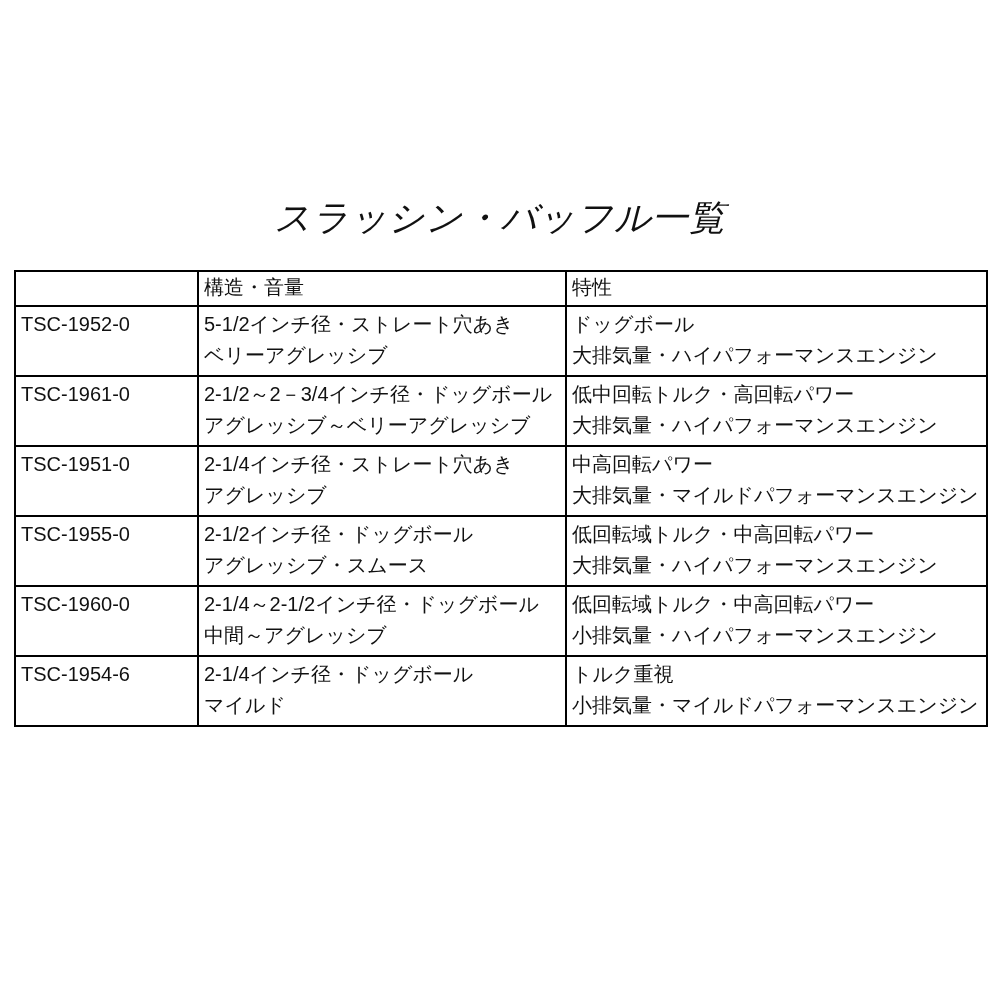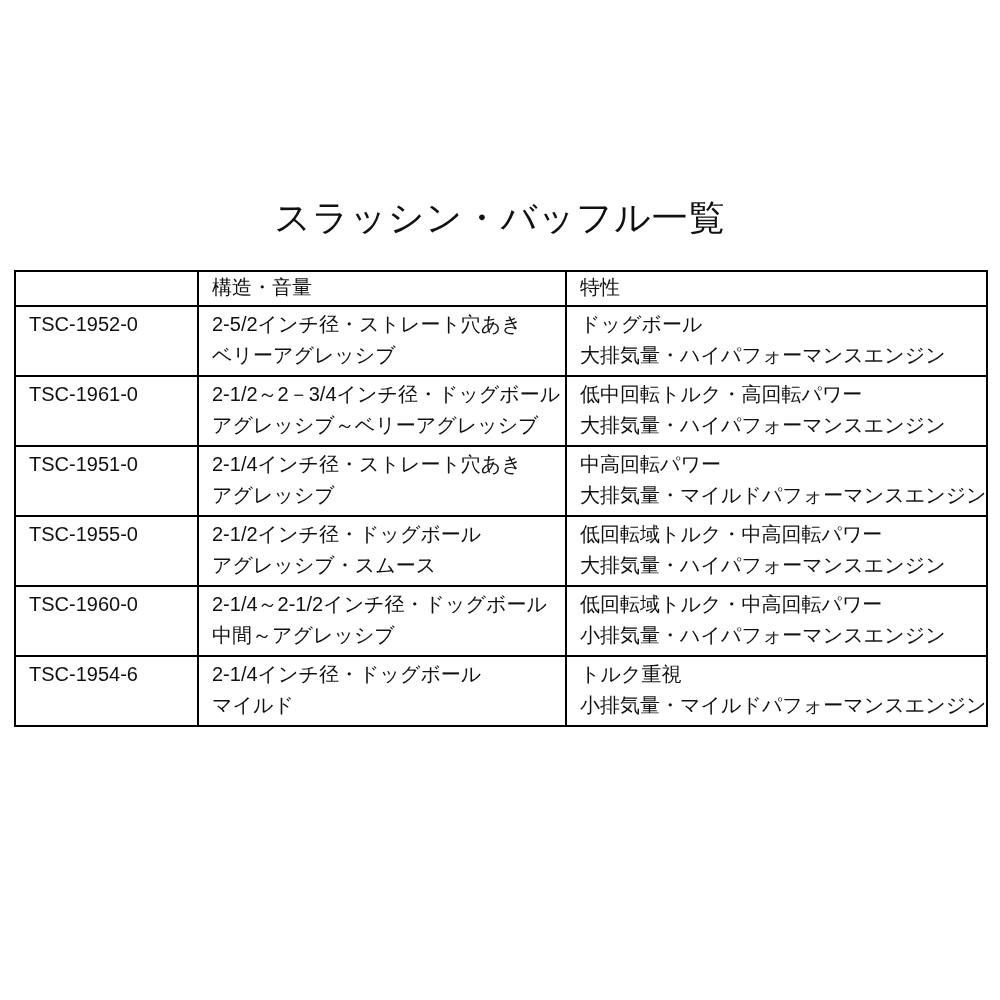--- a/index.html
+++ b/index.html
@@ -24,41 +24,42 @@
     top: 196px;
     left: 0;
     width: 1000px;
     text-align: center;
     font-size: 36px;
     font-weight: 400;
     letter-spacing: 1px;
     margin: 0;
     line-height: 44px;
     white-space: nowrap;
+    font-style: italic;
   }
   table.baffle-table {
     position: absolute;
     top: 270px;
     left: 14px;
     width: 972px;
     border-collapse: collapse;
     table-layout: fixed;
     background: #ffffff;
   }
   .baffle-table col.c-code      { width: 183px; }
   .baffle-table col.c-structure { width: 368px; }
   .baffle-table col.c-traits    { width: 421px; }
   .baffle-table th,
   .baffle-table td {
     border: 2px solid #000000;
     vertical-align: top;
     text-align: left;
     font-size: 20px;
     font-weight: 400;
-    padding: 2px 4px 4px 13px;
+    padding: 2px 4px 4px 5px;
     overflow: hidden;
     white-space: nowrap;
   }
   .baffle-table th {
     height: 25px;
     line-height: 27px;
   }
   .baffle-table td {
     height: 62px;
   }
@@ -89,21 +90,21 @@
         <th></th>
         <th>構造・音量</th>
         <th>特性</th>
       </tr>
     </thead>
     <tbody>
 
       <tr>
         <td class="cell-code">TSC-1952-0</td>
         <td>
-          <div class="line">2-5/2インチ径・ストレート穴あき</div>
+          <div class="line">5-1/2インチ径・ストレート穴あき</div>
           <div class="line">ベリーアグレッシブ</div>
         </td>
         <td>
           <div class="line">ドッグボール</div>
           <div class="line">大排気量・ハイパフォーマンスエンジン</div>
         </td>
       </tr>
 
       <tr>
         <td class="cell-code">TSC-1961-0</td>

